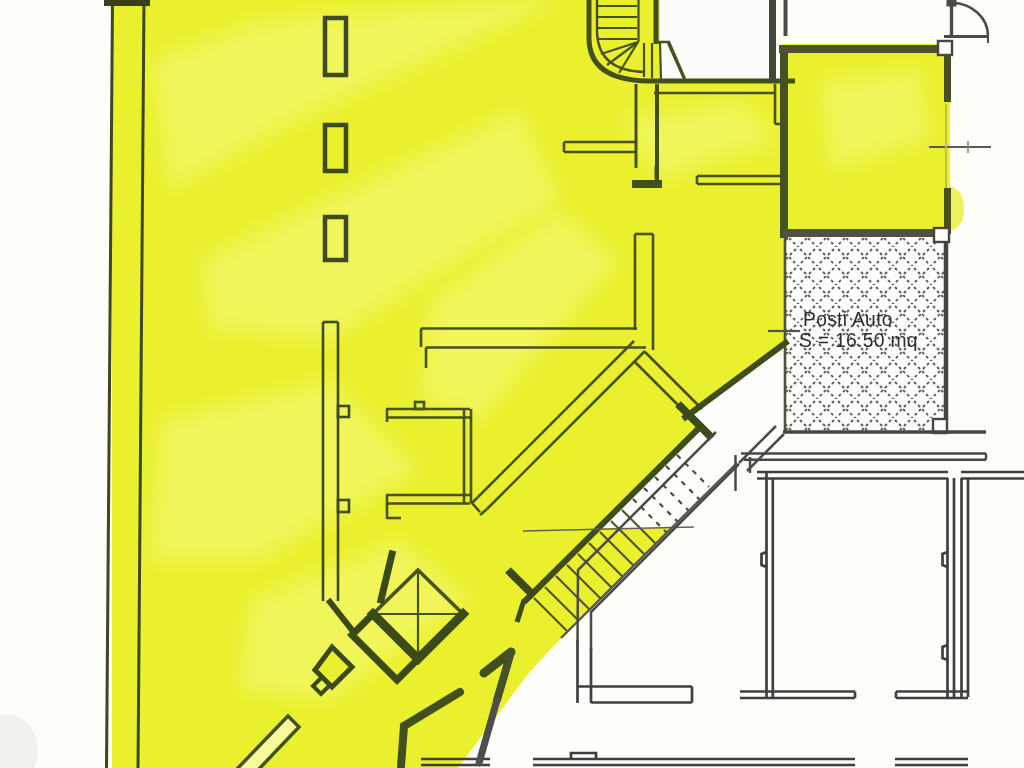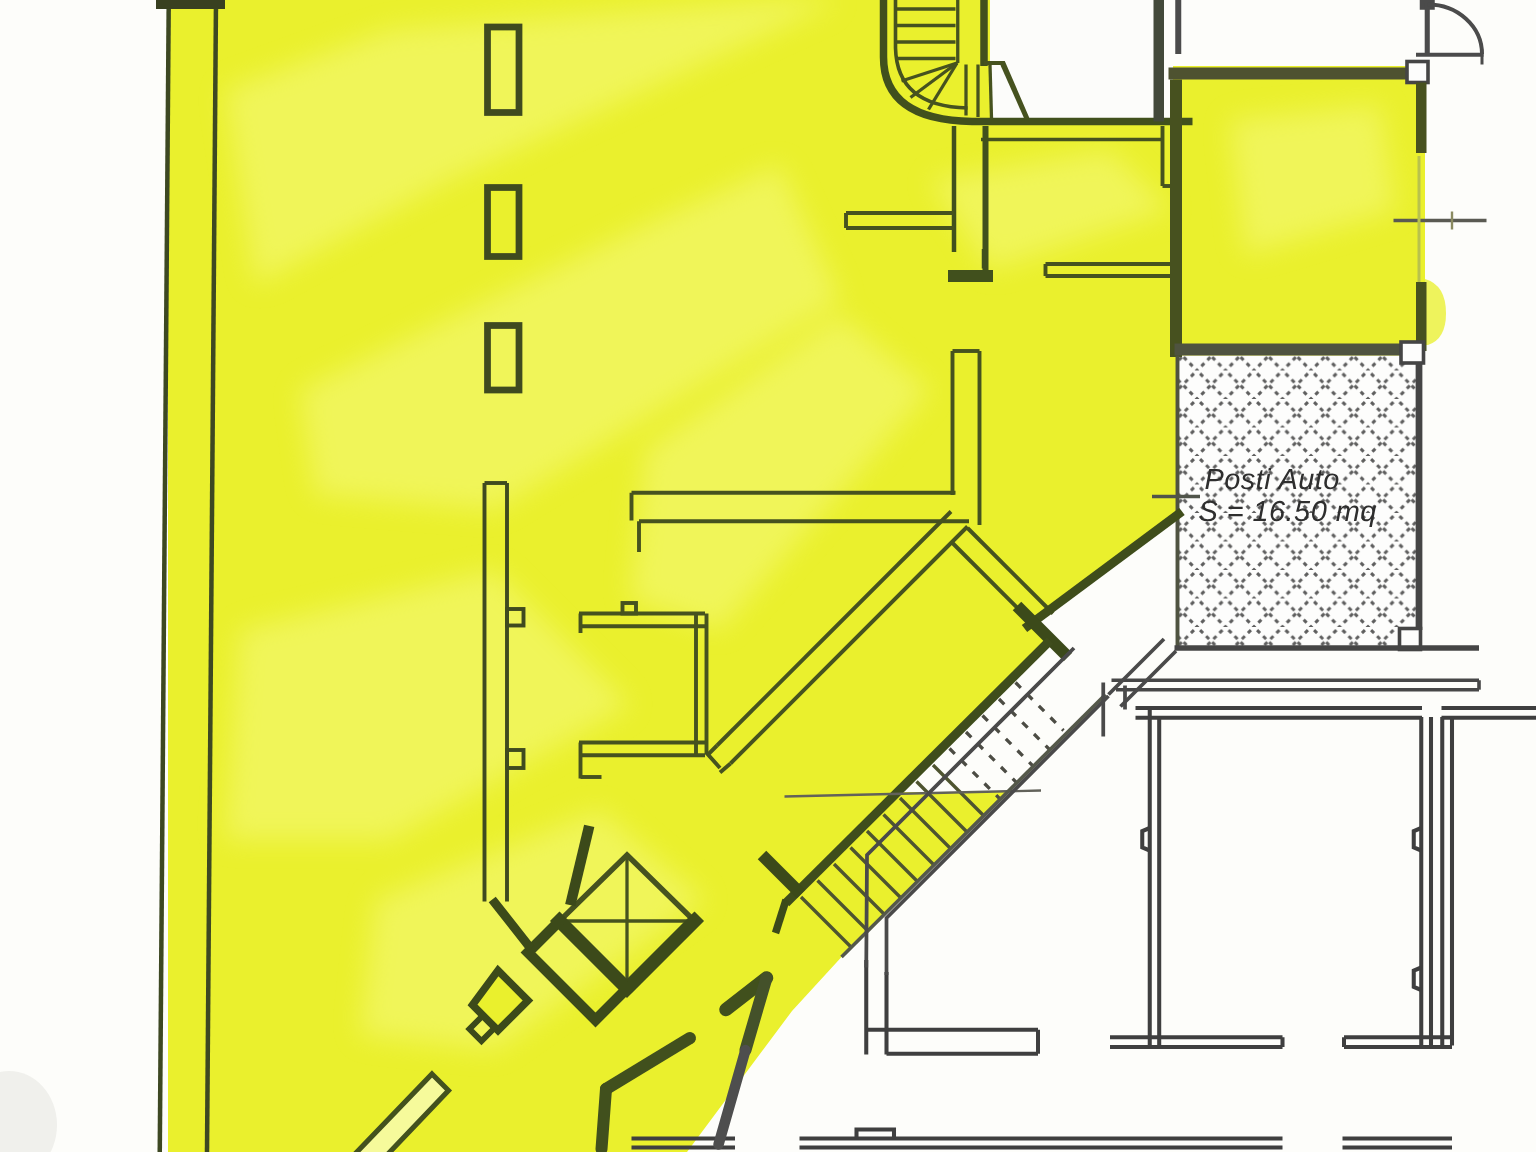--- a/index.html
+++ b/index.html
@@ -1,17 +1,17 @@
 <!DOCTYPE html>
 <html><head>
 <meta charset="utf-8">
 <style>
   html,body{margin:0;padding:0;background:#ffffff;}
   #page{position:relative;width:1024px;height:768px;overflow:hidden;background:#fdfdfa;
-        font-family:"Liberation Sans", sans-serif;font-style:italic;}
+        font-family:"Liberation Sans", sans-serif;}
   svg{display:block}
 </style>
 </head>
 <body>
 
 <div id="page">
 <svg width="1024" height="768" viewBox="0 0 1024 768">
 <defs>
   <pattern id="xh" width="19" height="19" patternUnits="userSpaceOnUse">
     <line x1="-2" y1="-2" x2="21" y2="21" stroke="#5d5d5d" stroke-width="2" stroke-dasharray="2.8 2.9"></line>

